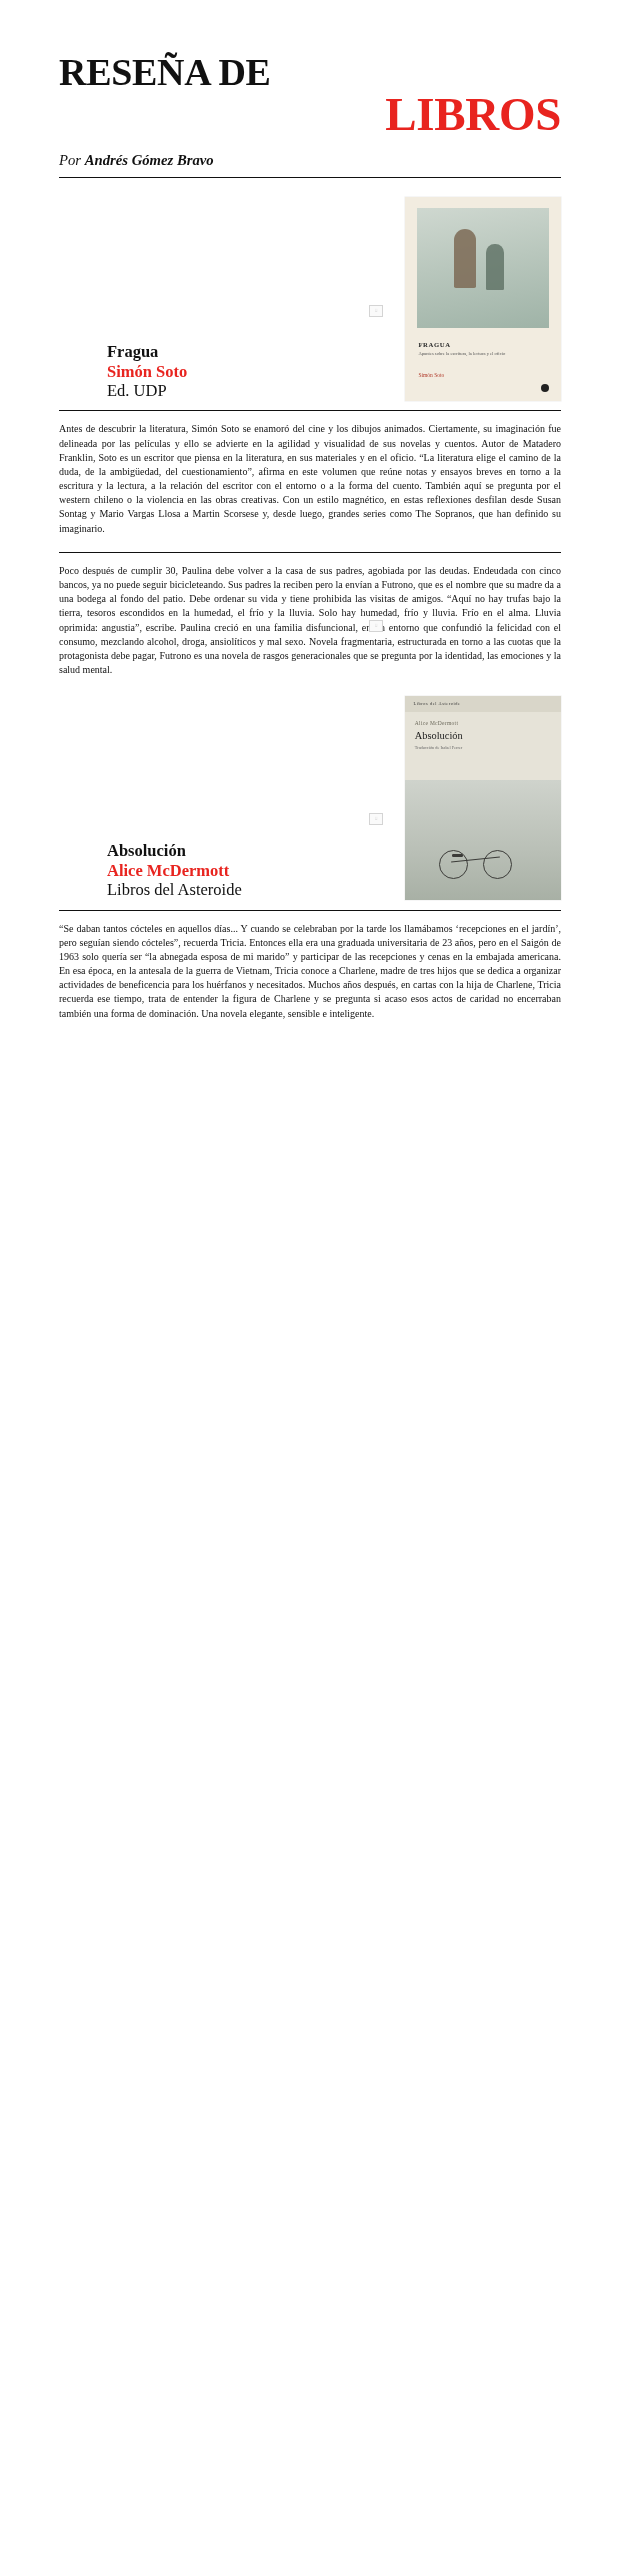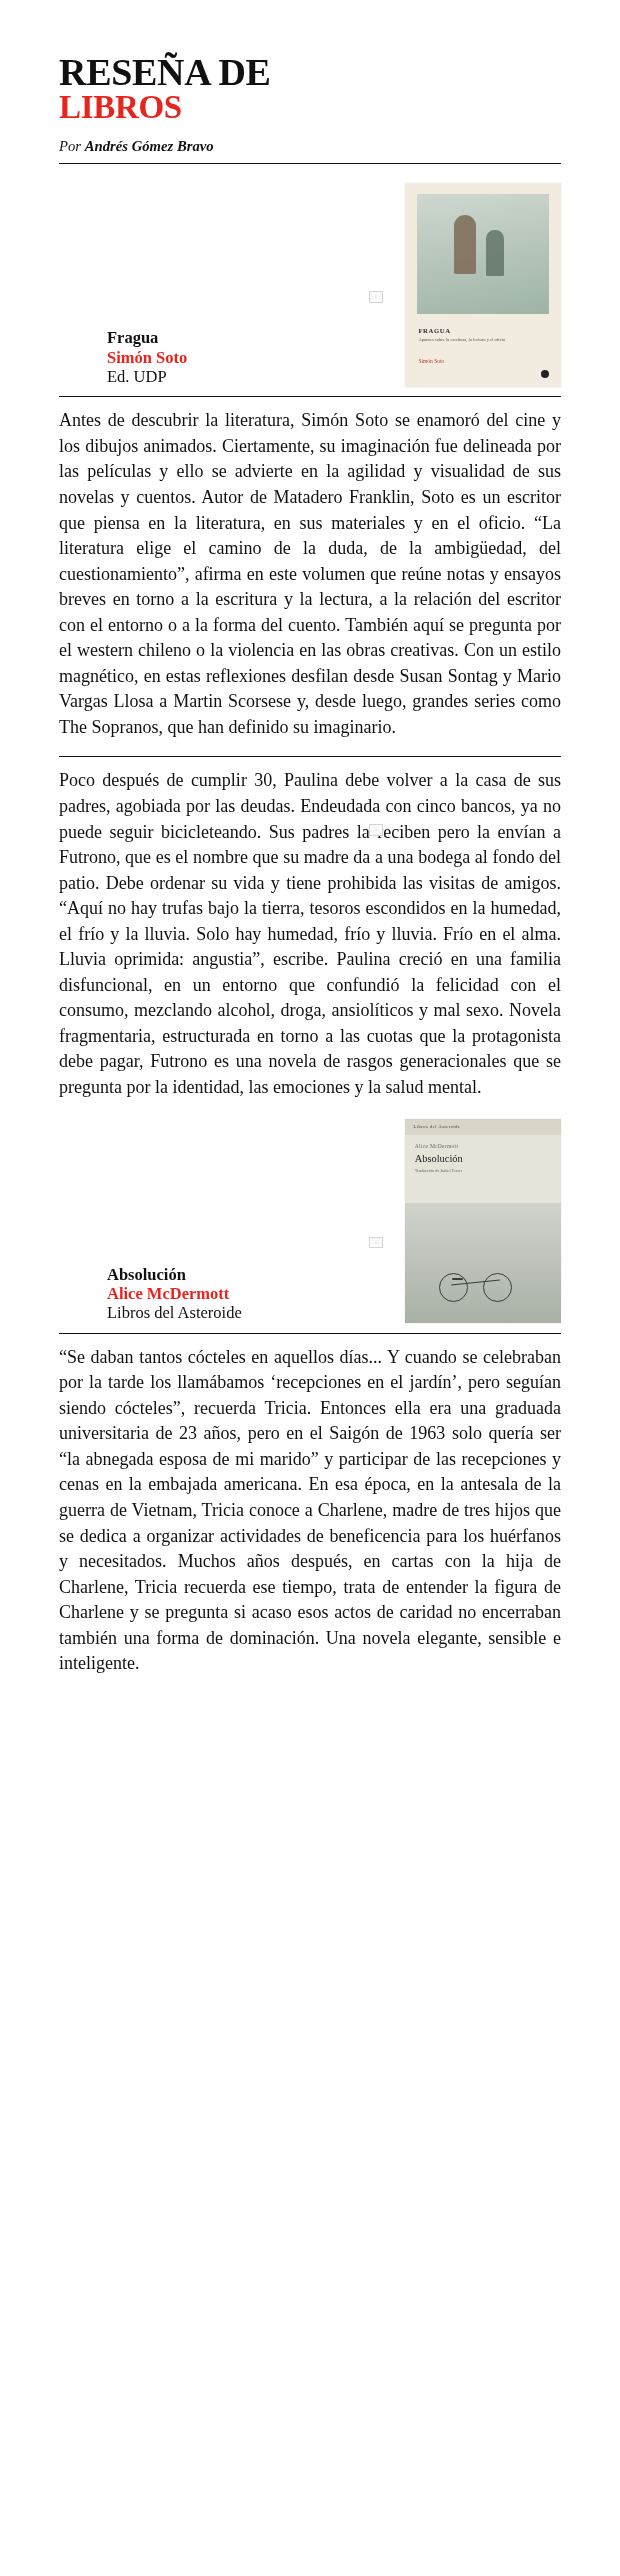--- a/index.html
+++ b/index.html
@@ -27,25 +27,26 @@
     font-weight: bold;
     font-size: 38px;
     line-height: 0.98;
     letter-spacing: -0.3px;
     color: #111111;
     display: block;
   }
   .masthead .line2 {
     font-family: "Liberation Serif", serif;
     font-weight: bold;
-    font-size: 33px;
+    font-size: 47px;
     line-height: 1.0;
     letter-spacing: -0.3px;
     color: #e8241f;
     display: block;
+    text-align: right;
   }
   .byline {
     font-size: 14.7px;
     font-style: italic;
     margin: 13.4px 0 0 0;
     color: #111111;
   }
   .byline .author {
     font-weight: bold;
   }
@@ -301,21 +302,21 @@
   }
 
   .rule-mid {
     border: 0;
     border-top: 0.6px solid #111111;
     margin: 9.8px 0 0 0;
   }
 
   .bodytext {
     margin: 11px 0 0 0;
-    font-size: 18px;
+    font-size: 10px;
     line-height: 1.42;
     text-align: justify;
     color: #111111;
     hyphens: auto;
   }
 </style>
 </head>
 <body>
 
 <div class="page">

